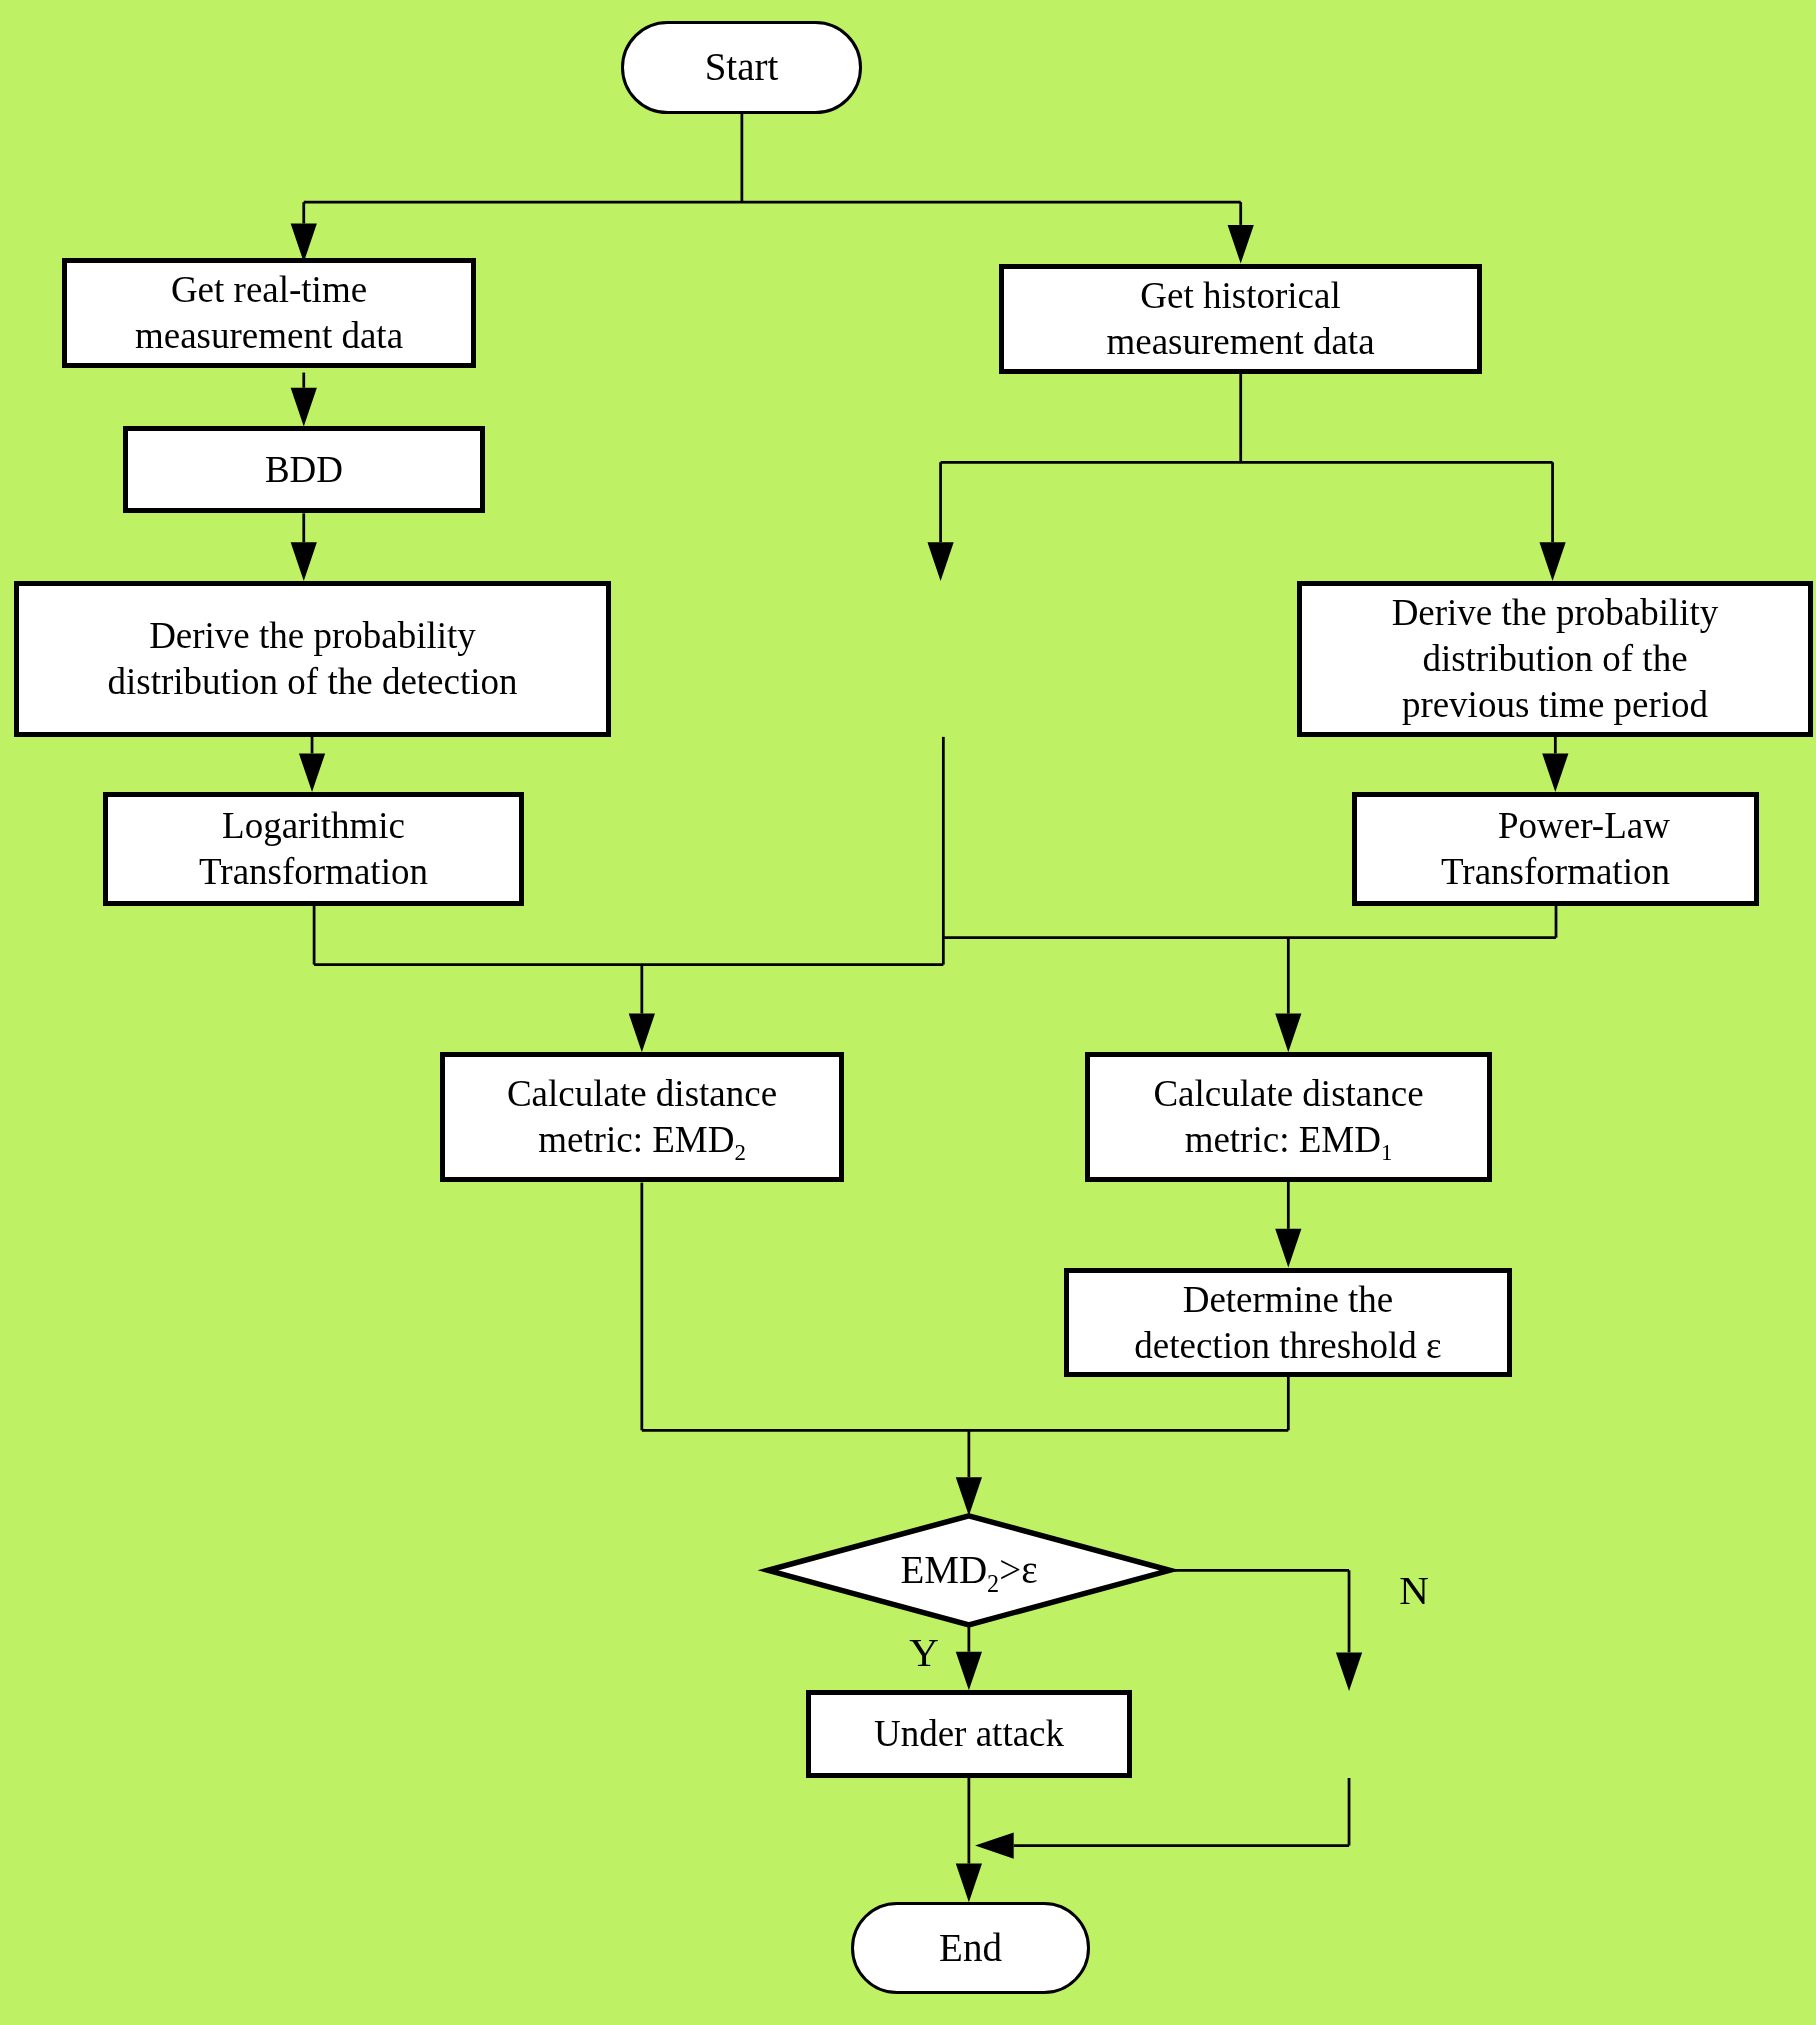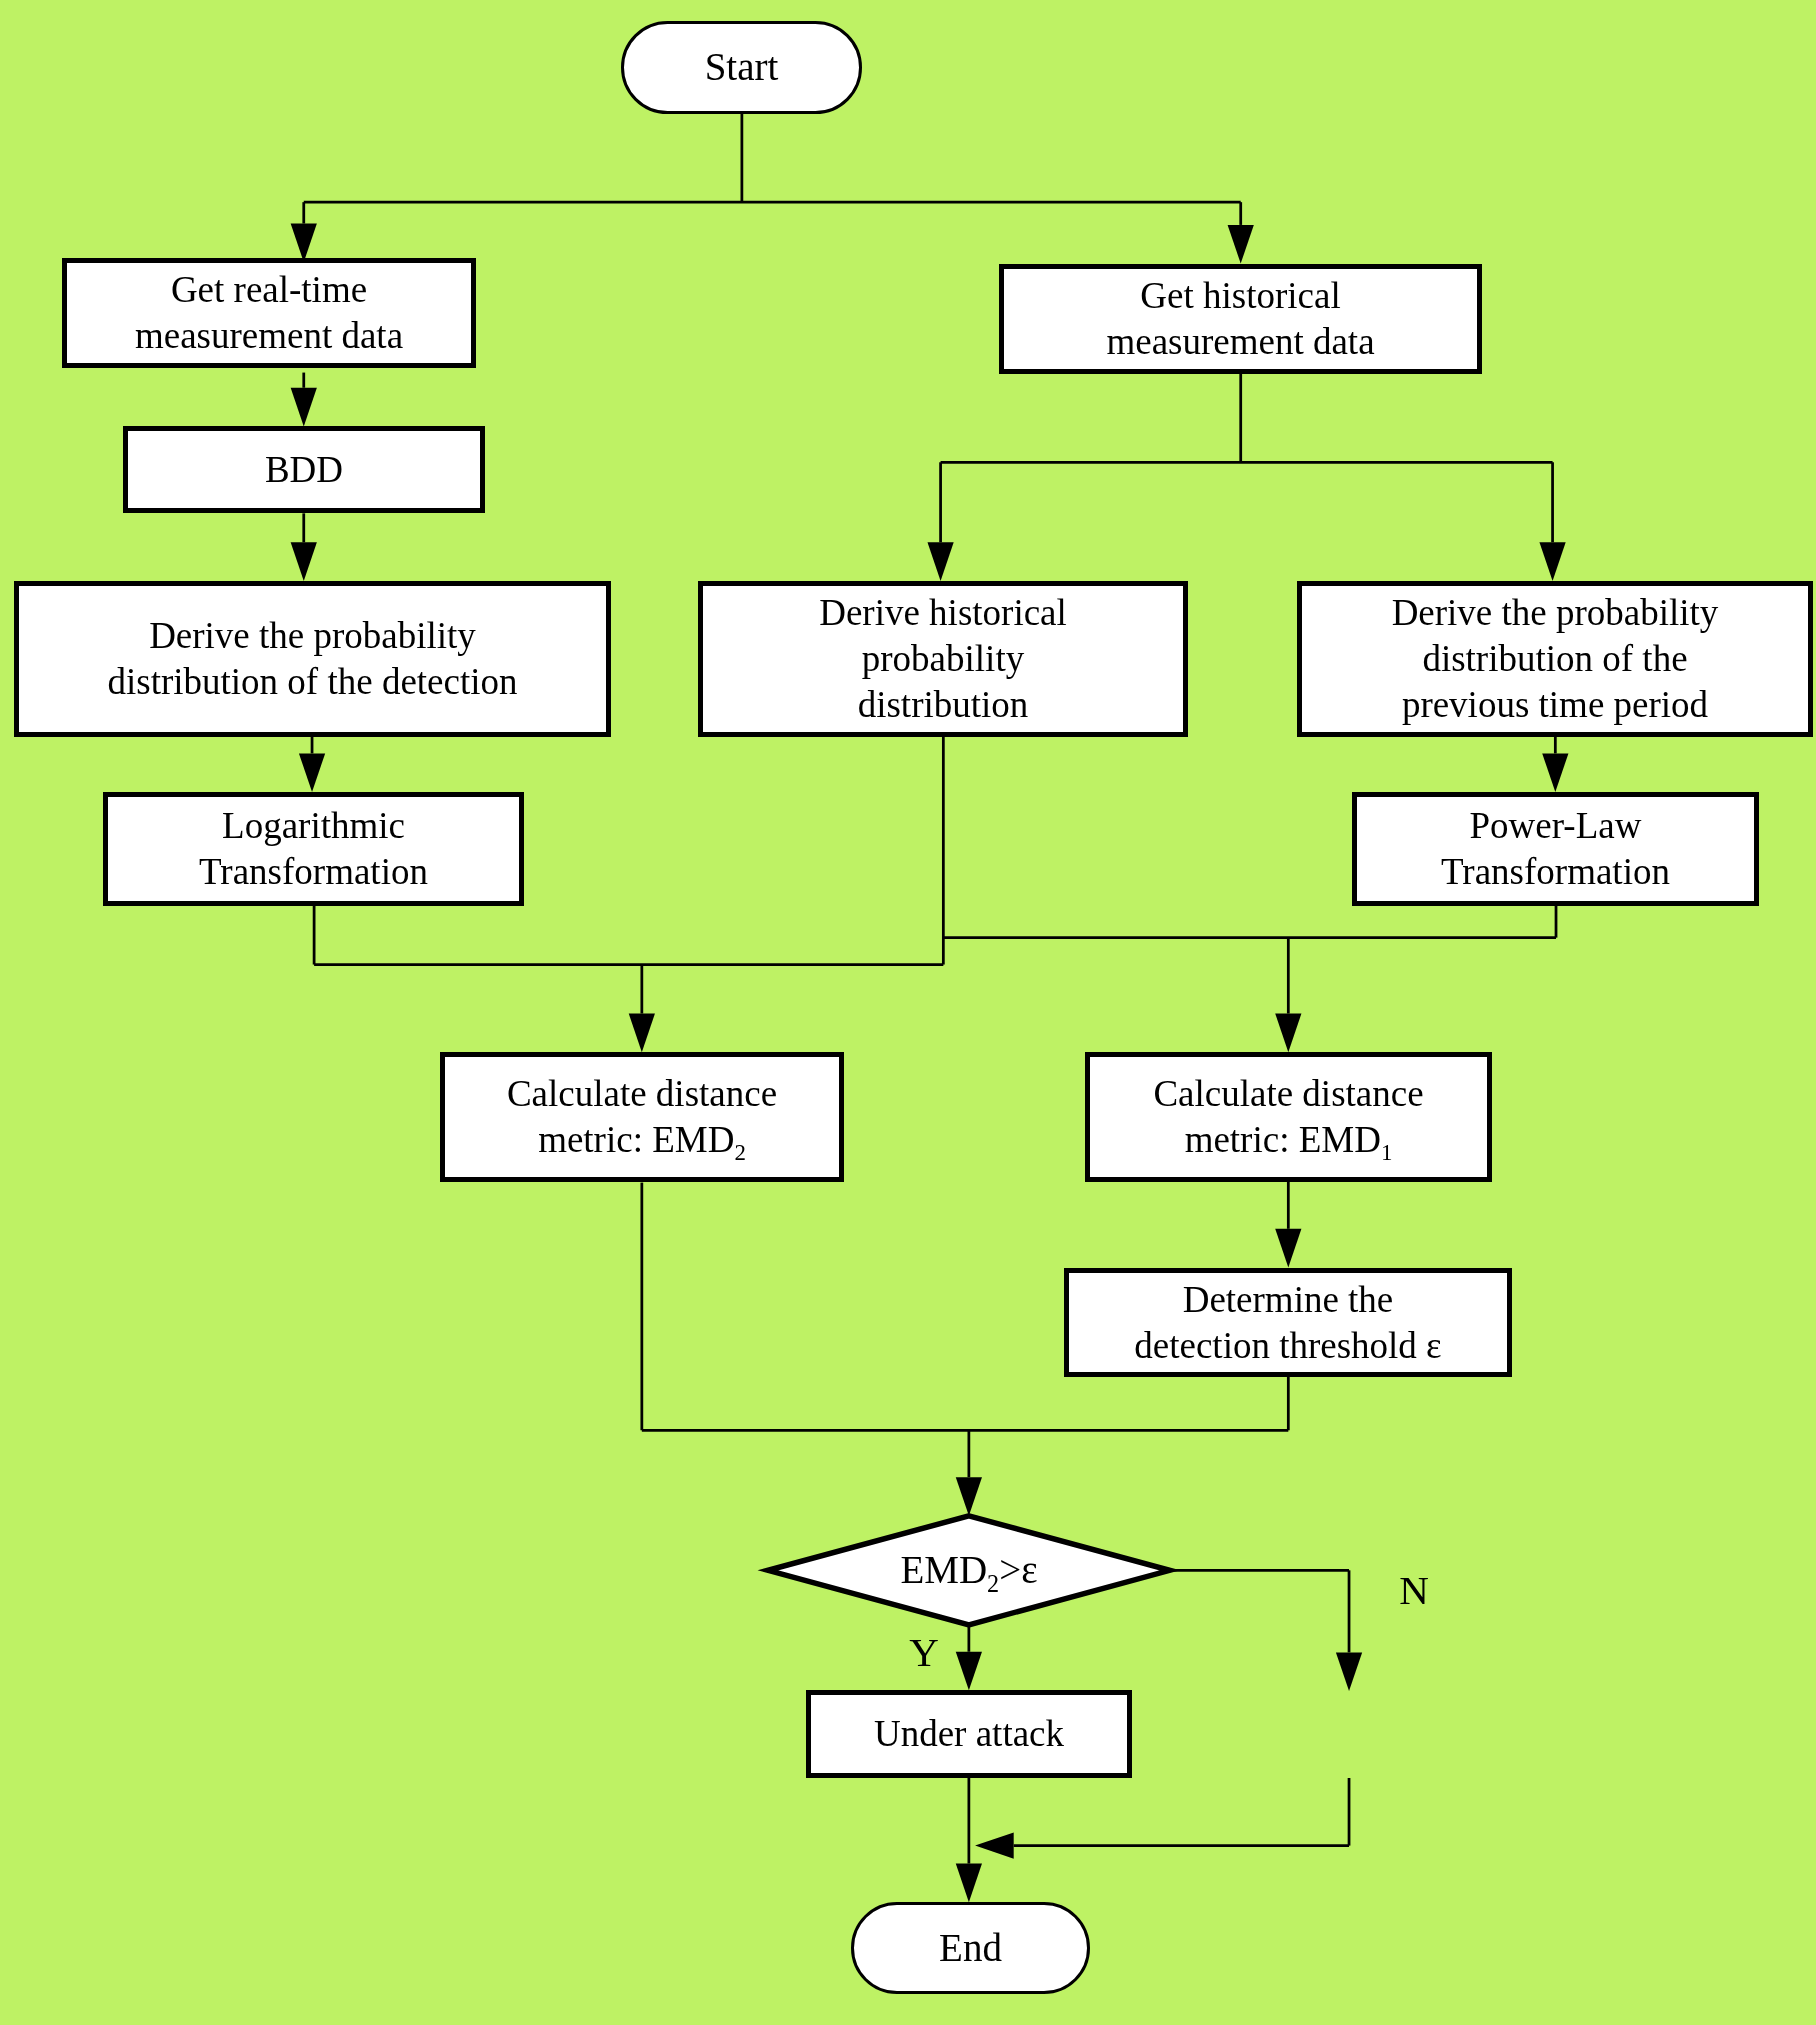--- a/index.html
+++ b/index.html
@@ -116,38 +116,33 @@
 
   <div class="node rect" style="left:123px; top:426px; width:362px; height:87px;">
     <span>BDD</span>
   </div>
 
   <div class="node rect" style="left:14px; top:581px; width:597px; height:156px;">
     <span>Derive the probability
 distribution of the detection</span>
   </div>
 
-  <div class="node rect" style="left:698px; top:581px; width:490px; height:156px;">
-    <span>Derive historical
-probability
-distribution</span>
-  </div>
 
   <div class="node rect" style="left:1297px; top:581px; width:516px; height:156px;">
     <span>Derive the probability
 distribution of the
 previous time period</span>
   </div>
 
   <div class="node rect" style="left:103px; top:792px; width:421px; height:114px;">
     <span>Logarithmic
 Transformation</span>
   </div>
 
-  <div class="node rect" style="left:1352px; top:792px; width:407px; height:114px;">
+  <div class="node rect" style="left:1352px; top:792px; width:407px; height:114px;text-align:right;">
     <span>Power-Law
 Transformation</span>
   </div>
 
   <div class="node rect" style="left:440px; top:1052px; width:404px; height:130px;">
     <span><span>Calculate distance
 metric: EMD</span><sub>2</sub></span>
   </div>
 
   <div class="node rect" style="left:1085px; top:1052px; width:407px; height:130px;">

